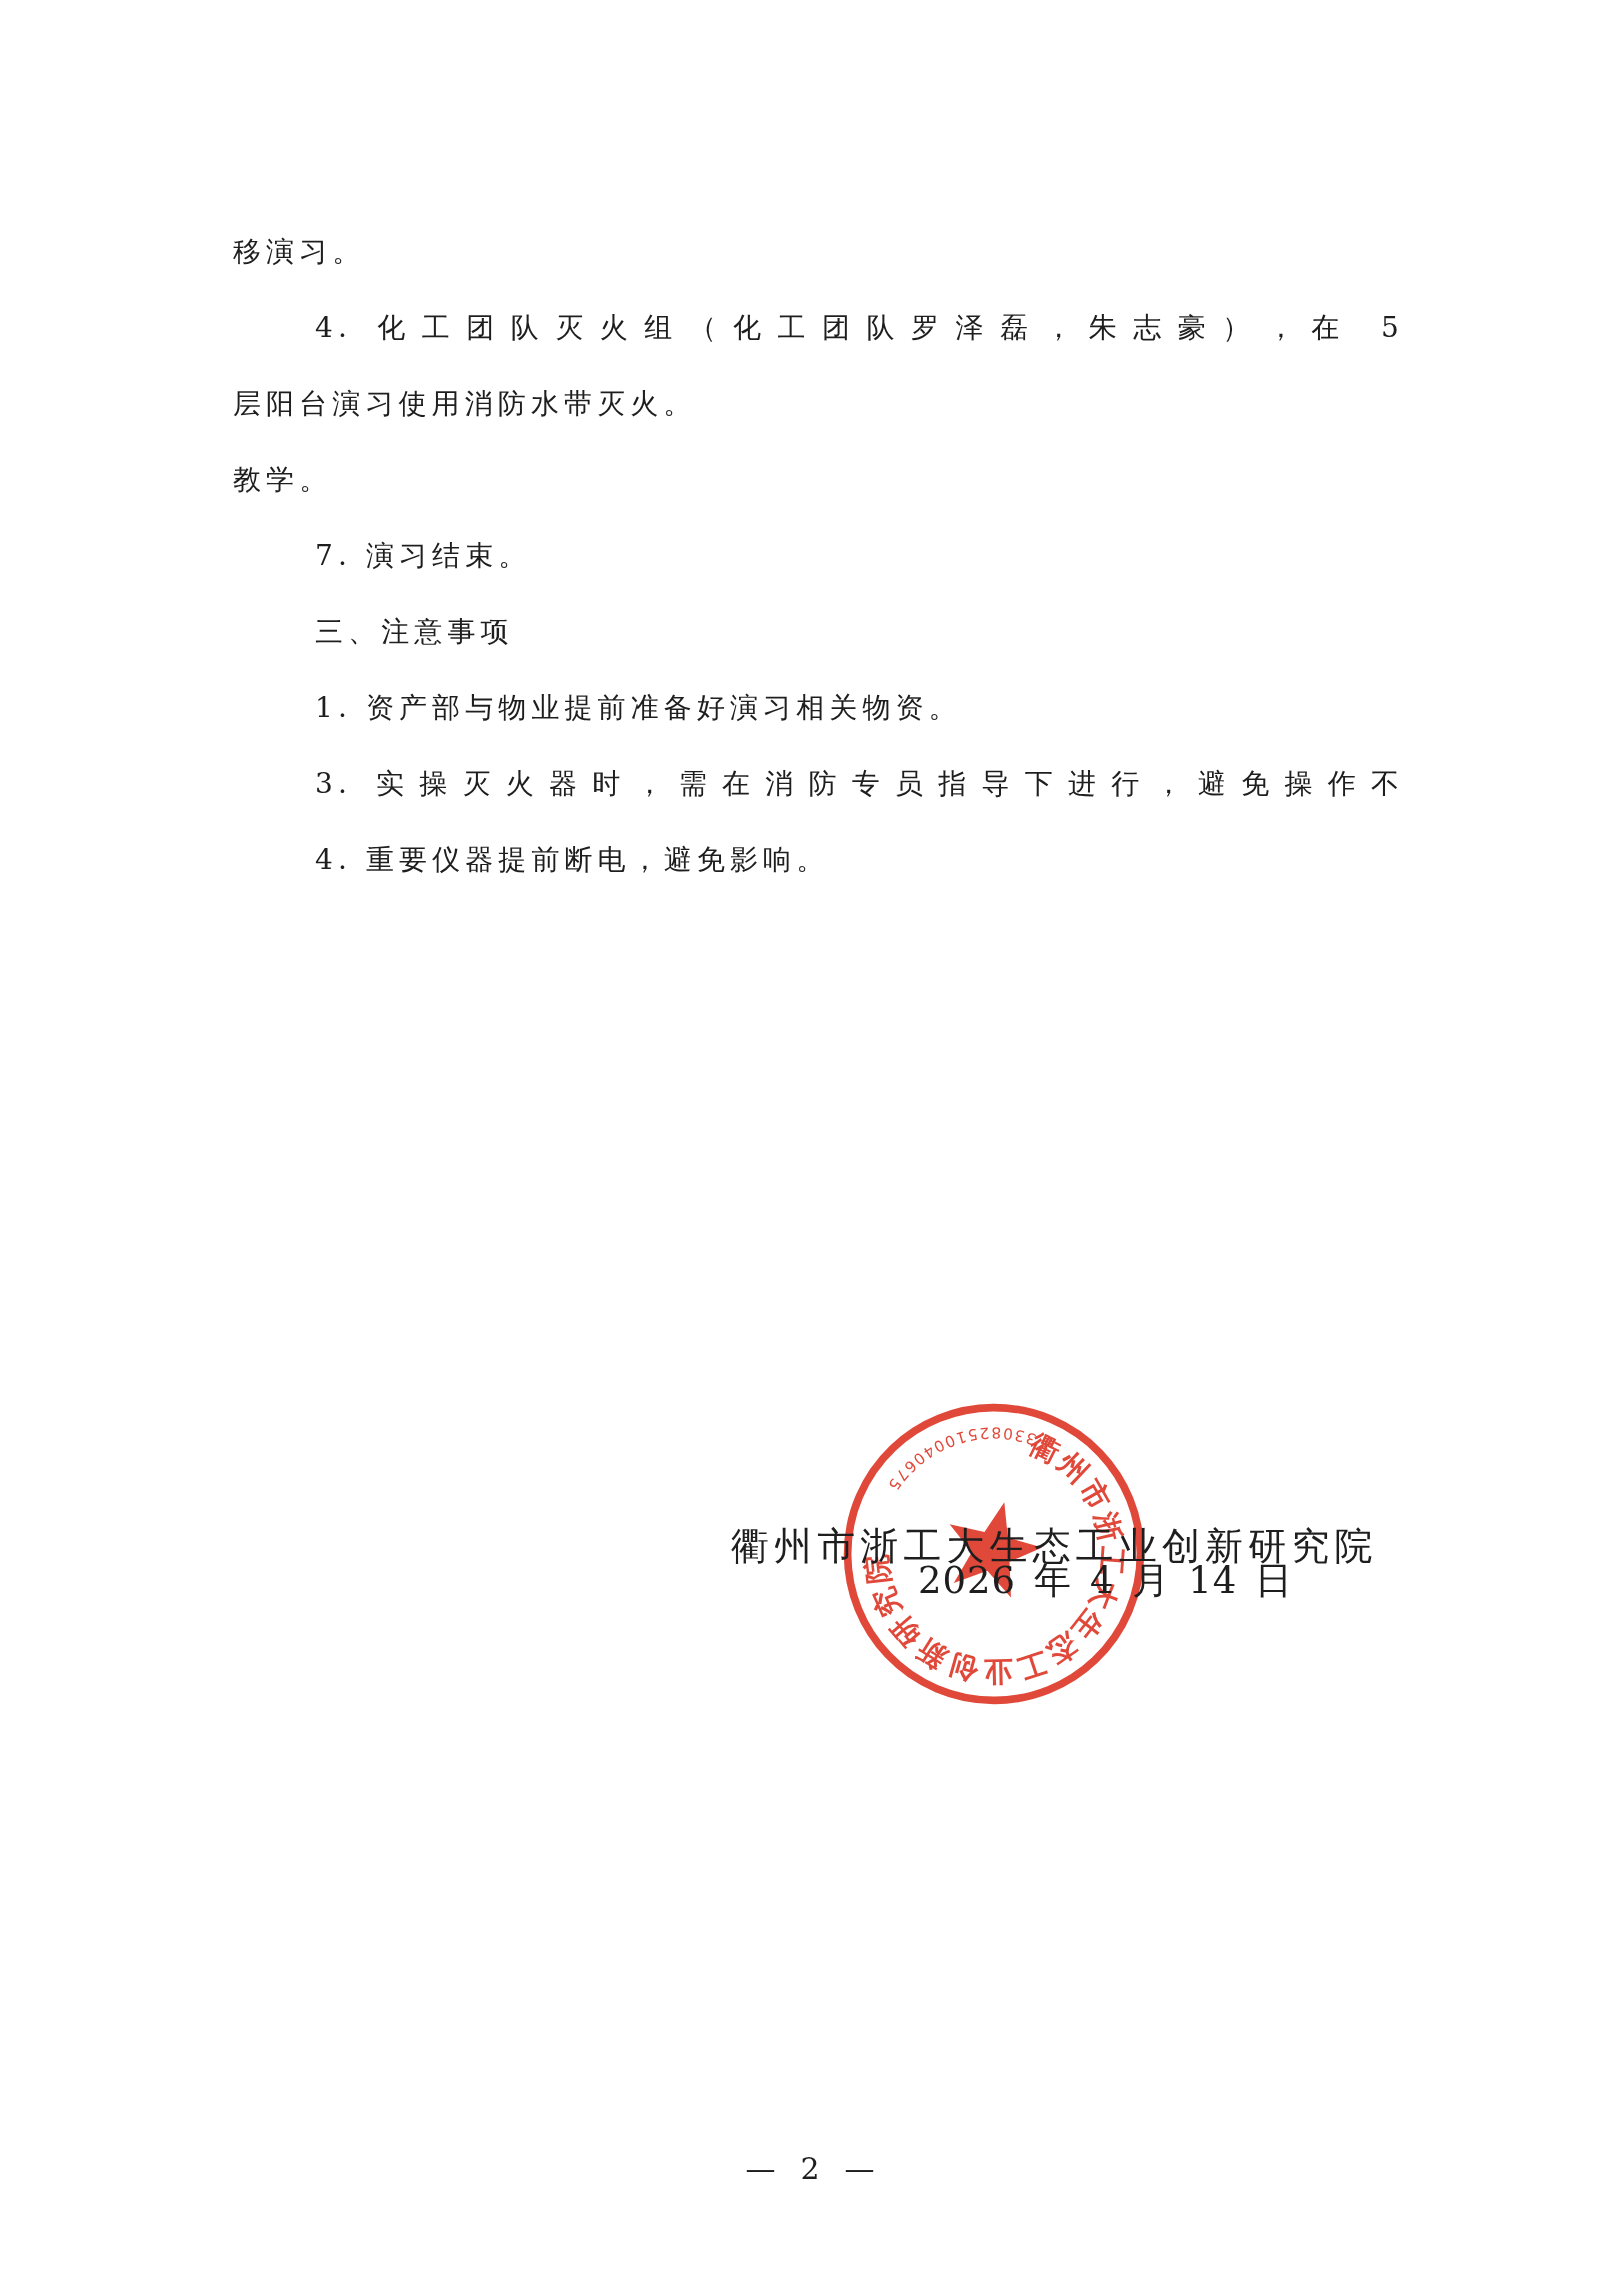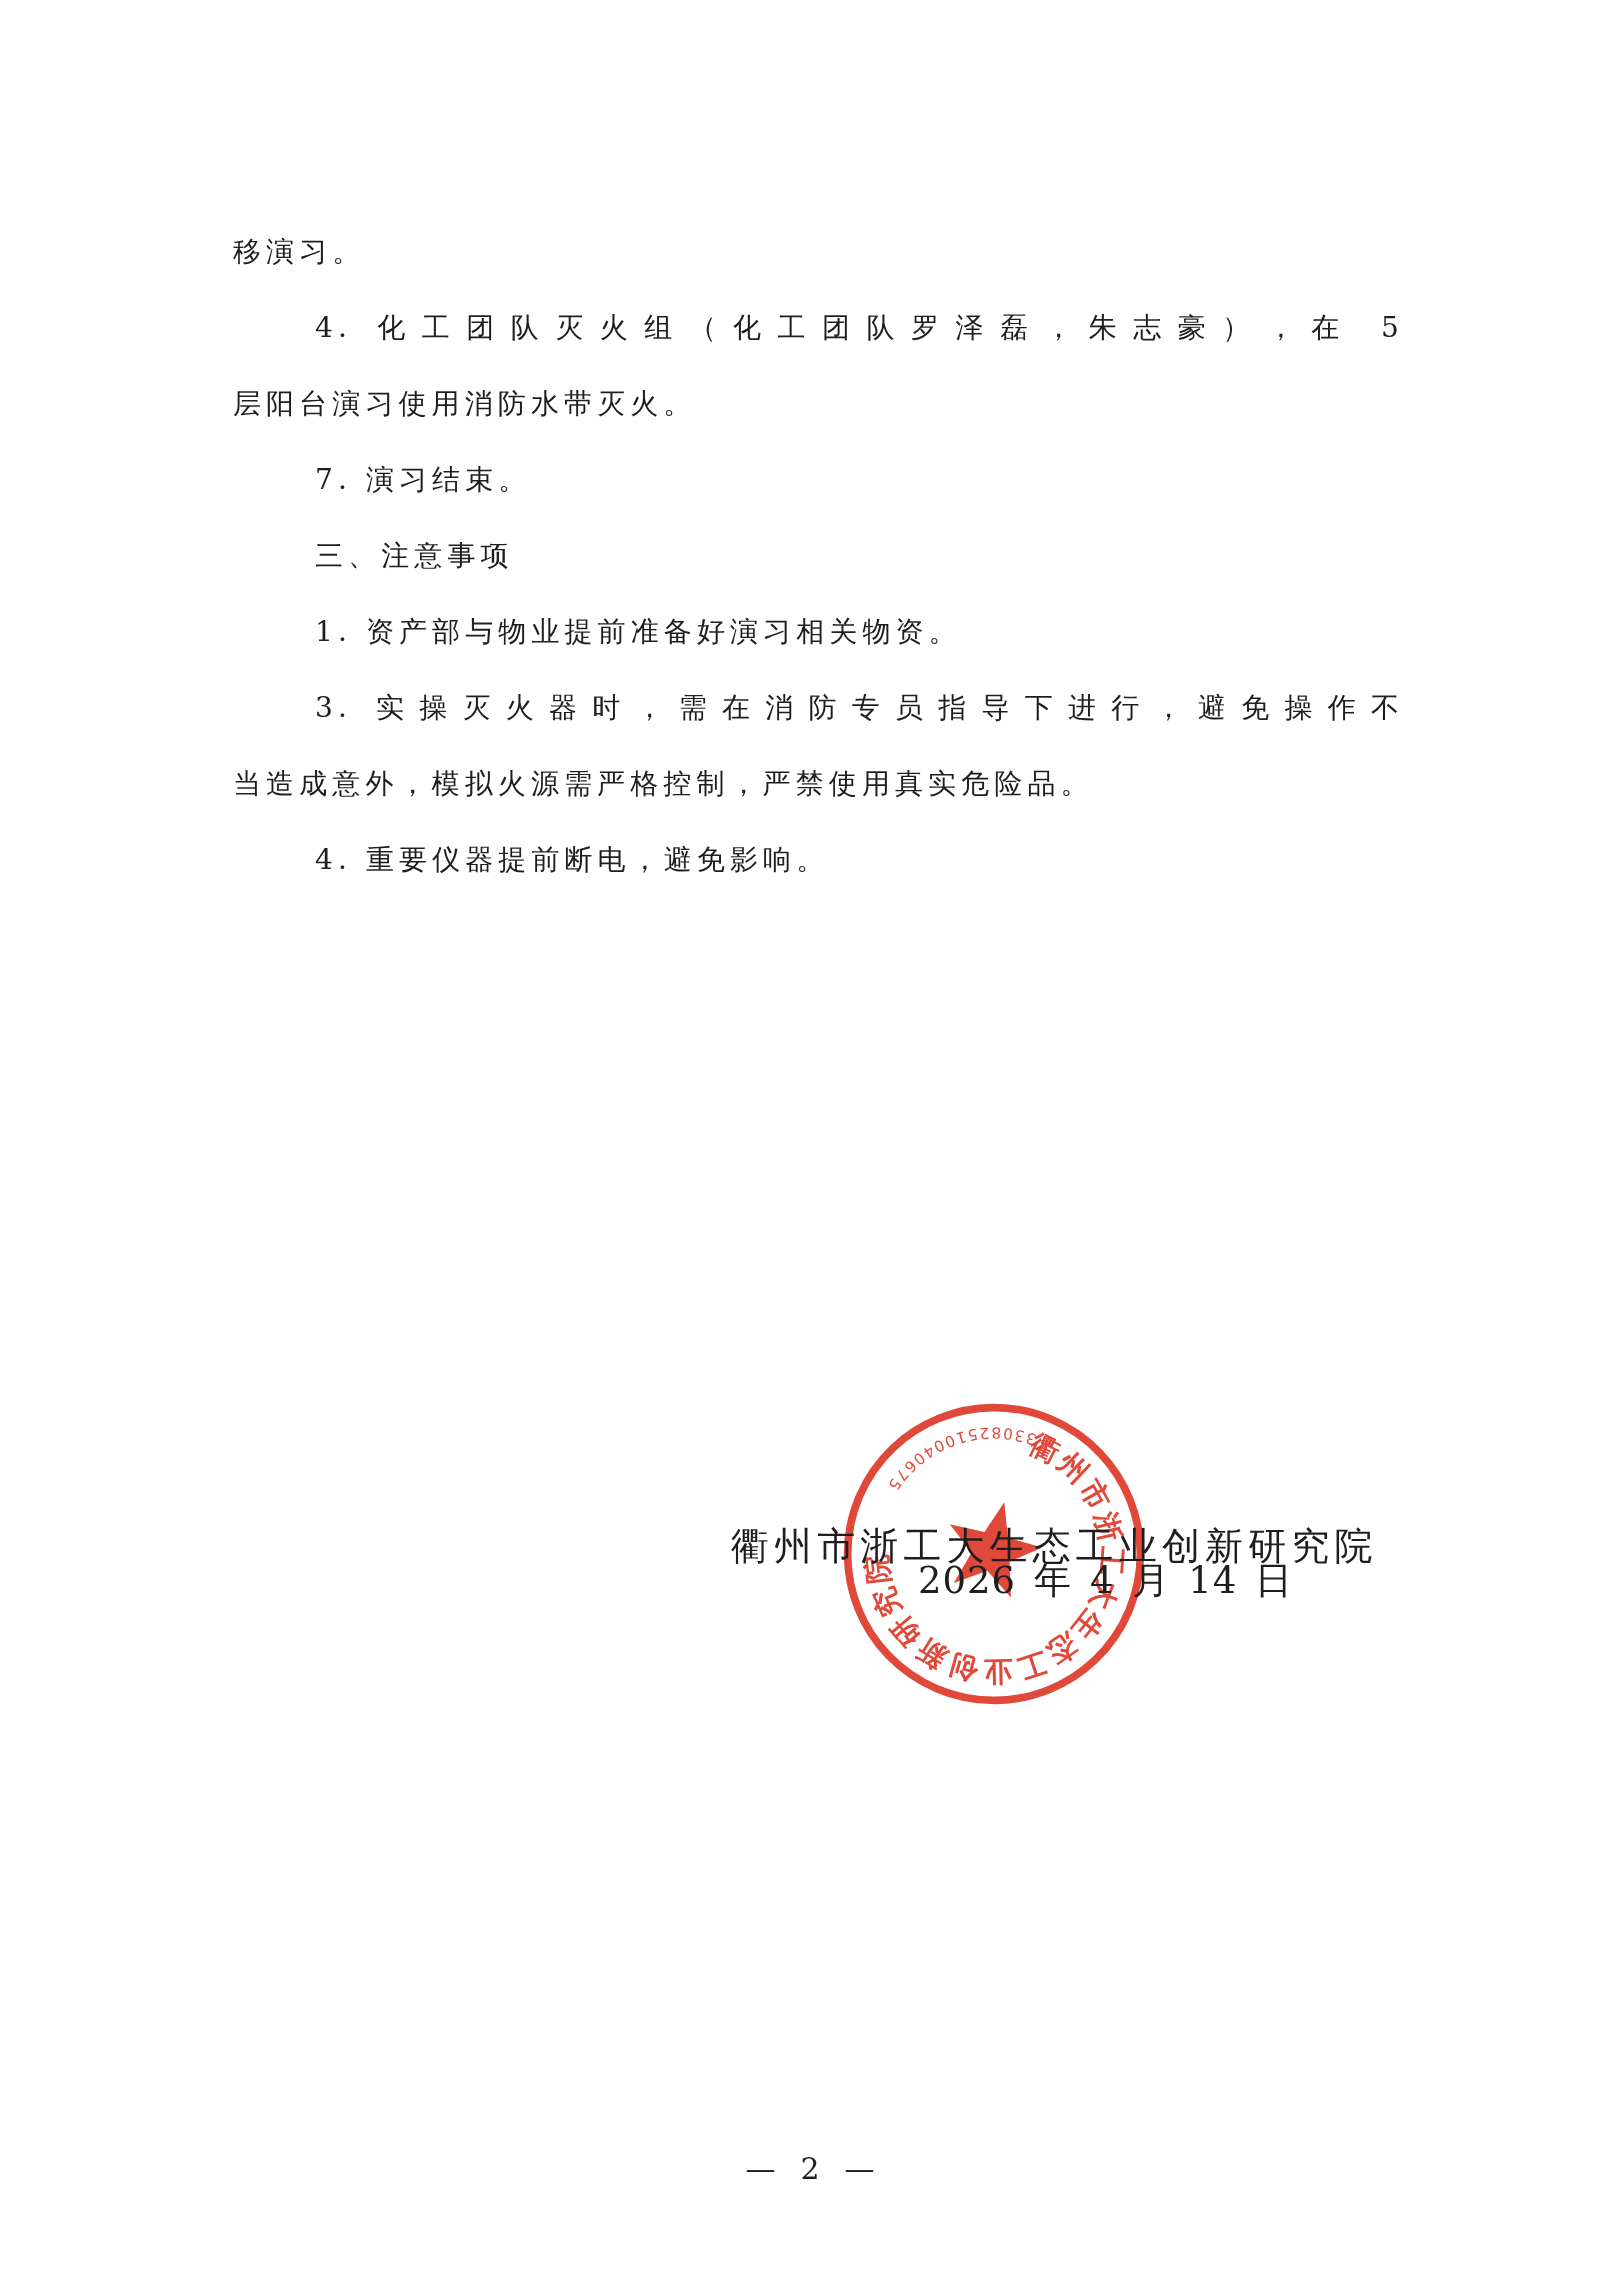--- a/index.html
+++ b/index.html
@@ -107,25 +107,25 @@
       <text class="arcserial">
         <textPath href="#serialArc">33082510040675</textPath>
       </text>
     </g>
   </svg>
 
   <main class="bodyblock">
     <p class="ln">移演习。</p>
     <p class="ln indent stretch">4. 化工团队灭火组（化工团队罗泽磊，朱志豪），在 5</p>
     <p class="ln">层阳台演习使用消防水带灭火。</p>
+    <p class="ln">教学。</p>
     <p class="ln indent">7. 演习结束。</p>
     <p class="ln indent">三、注意事项</p>
     <p class="ln indent">1. 资产部与物业提前准备好演习相关物资。</p>
     <p class="ln indent stretch">3. 实操灭火器时，需在消防专员指导下进行，避免操作不</p>
-    <p class="ln">当造成意外，模拟火源需严格控制，严禁使用真实危险品。</p>
     <p class="ln indent">4. 重要仪器提前断电，避免影响。</p>
   </main>
 
   <div class="sig-org">衢州市浙工大生态工业创新研究院</div>
   <div class="sig-date">2026 年 4 月 14 日</div>
 
   <div class="page-num">— 2 —</div>
 
 </div>
 

